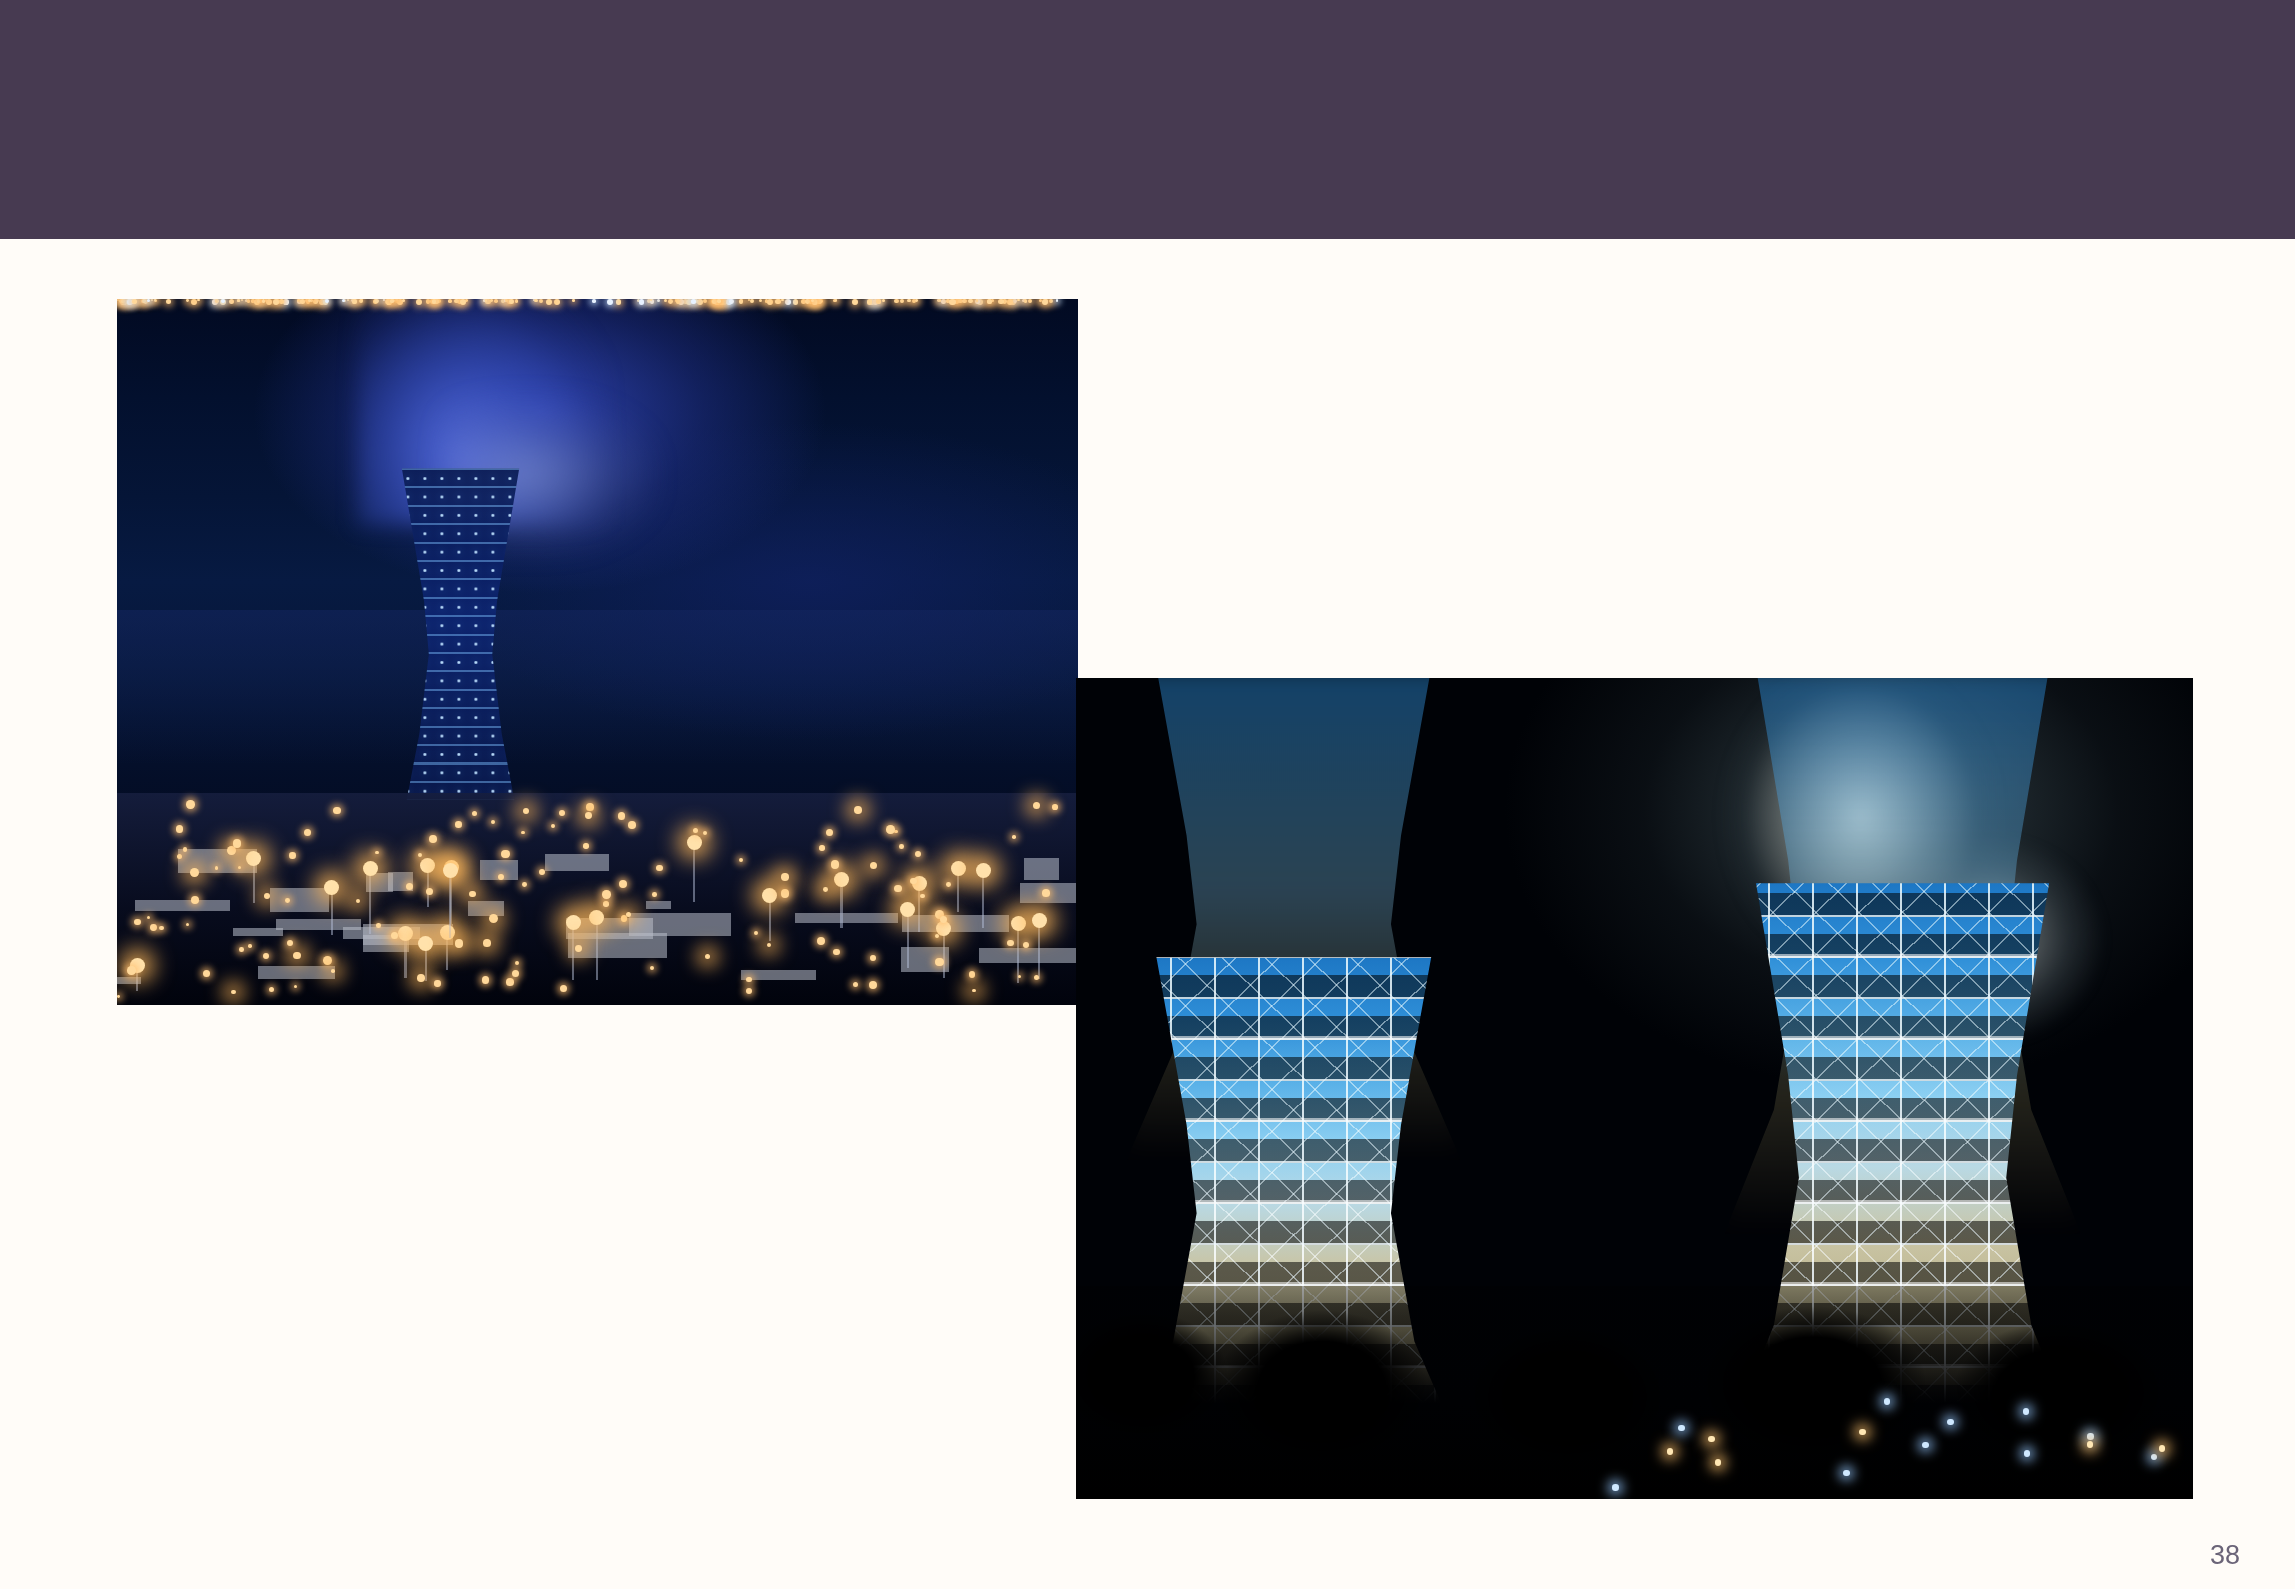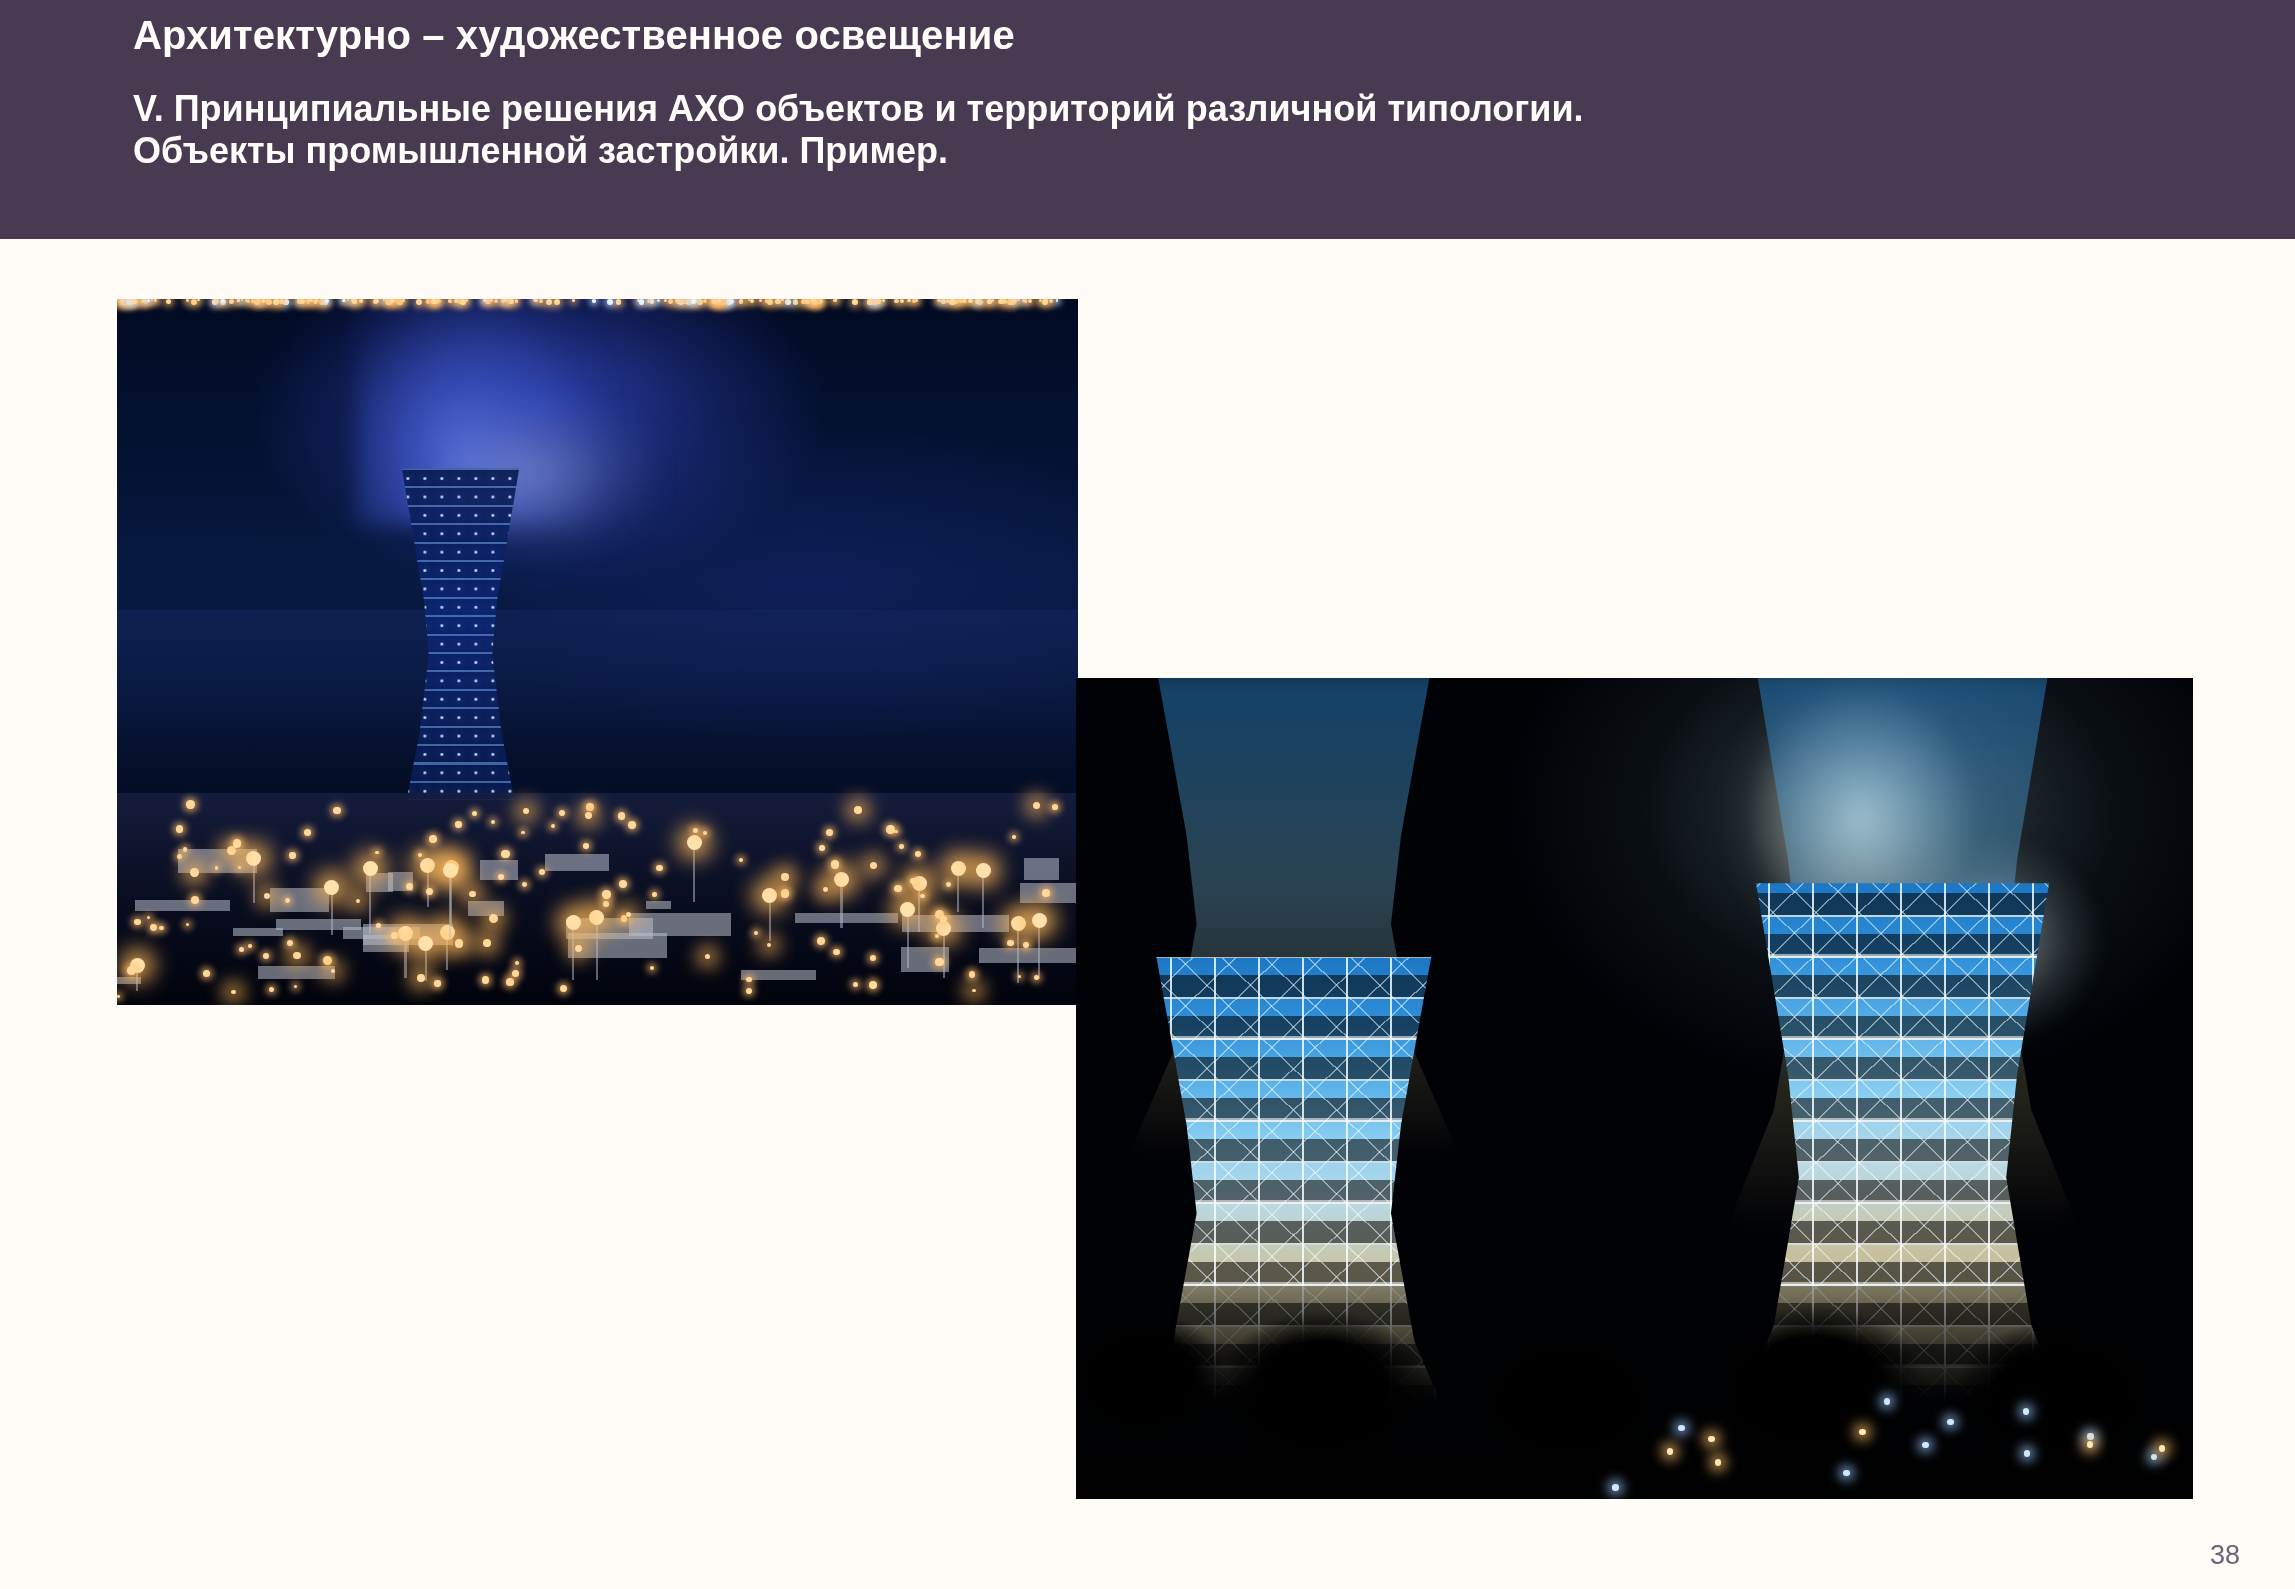--- a/index.html
+++ b/index.html
@@ -196,25 +196,20 @@
   .tw-spark{
     position:absolute; width:6.4px; height:6.4px; border-radius:50%;
     background:#cfe8ff; box-shadow:0 0 11.3px 4.2px rgba(150,200,255,.8);
   }
   .tw-spark.warm{ background:#ffe7b4; box-shadow:0 0 12.7px 5px rgba(255,195,110,.8); }
 </style>
 </head>
 <body>
 
 <div class="header-bar">
-  <div class="slide-title">Архитектурно – художественное освещение</div>
-  <div class="slide-subtitle">
-    <span class="sub-line">V. Принципиальные решения АХО объектов и территорий различной типологии.</span>
-    <span class="sub-line">Объекты промышленной застройки. Пример.</span>
-  </div>
 </div>
 
 <div class="photo" id="photo-city">
   <div class="city-hill"></div>
   <div class="plume-city"></div>
   <div class="plume-city2"></div>
   <div class="tower-city"></div>
   <div class="tower-leds"></div>
   <div class="tower-rings"></div>
   <div class="light-band" id="city-lights">

